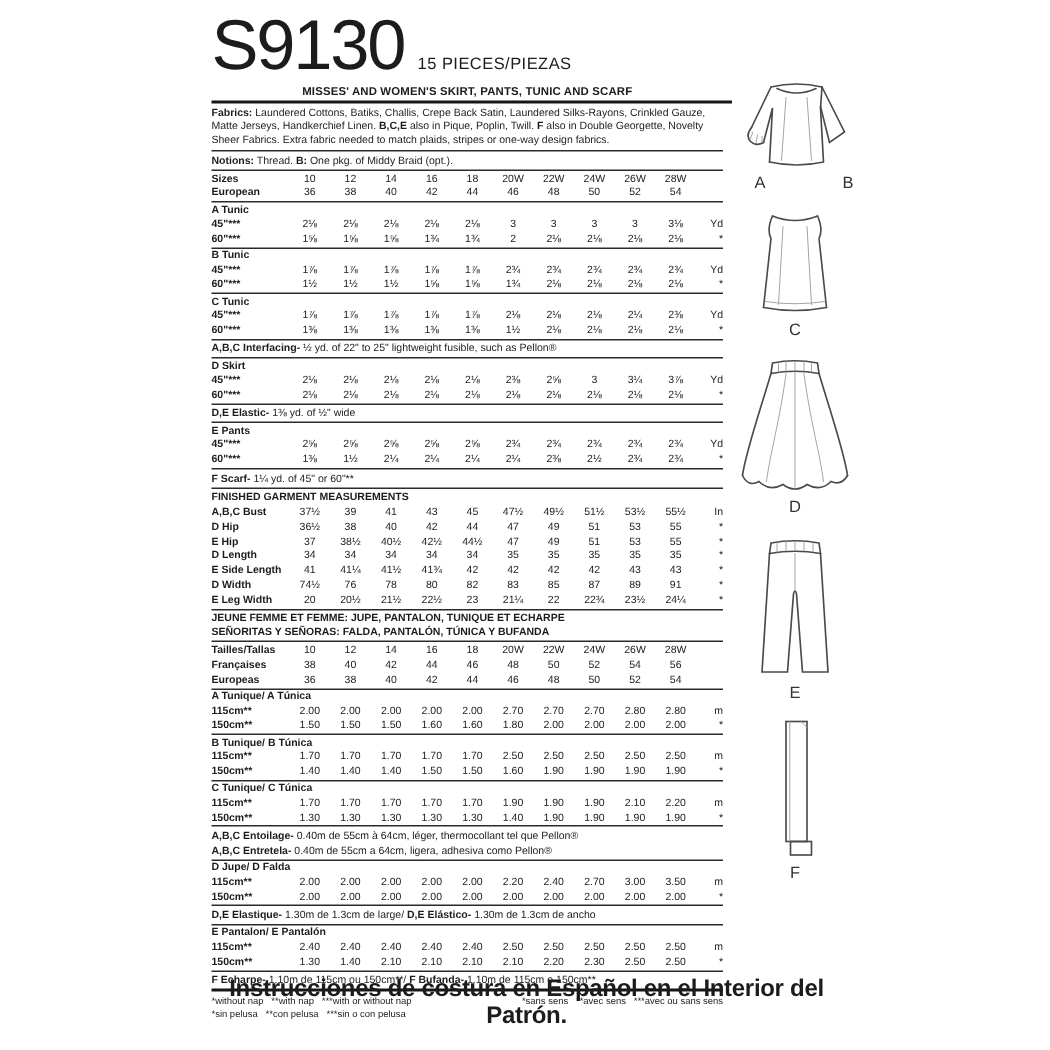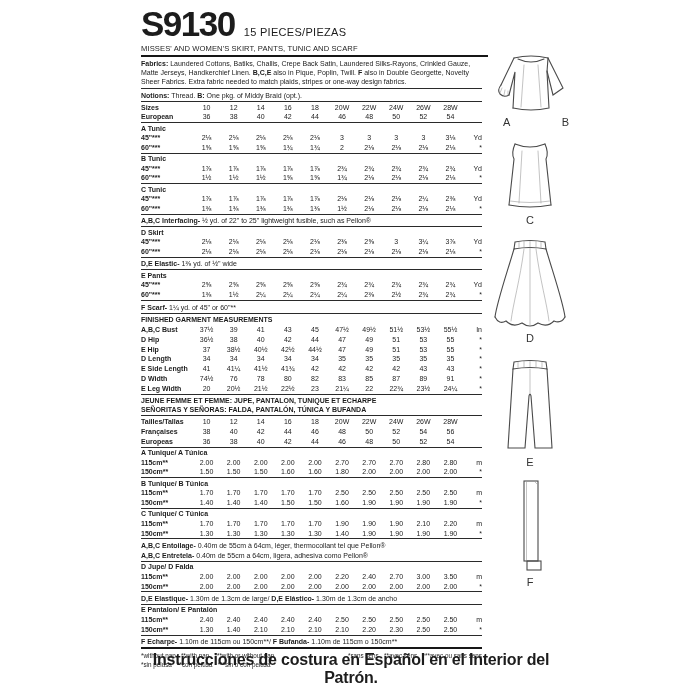--- a/index.html
+++ b/index.html
@@ -1,22 +1,22 @@
 <!DOCTYPE html>
 <html><head>
 <meta charset="utf-8">
 <style>
   html,body{margin:0;padding:0;}
   body{width:700px;height:700px;background:#ffffff;position:relative;
        font-family:"Liberation Sans","DejaVu Sans",sans-serif;color:#1c1c1c;overflow:hidden;}
   .content{position:absolute;left:141px;top:6px;width:341px;}
   .brandrow{display:flex;align-items:baseline;gap:9px;}
-  .s-number{font-size:35px;font-weight:700;letter-spacing:-1.5px;line-height:1.0;}
+  .s-number{font-size:47px;font-weight:400;letter-spacing:-1.5px;line-height:1.0;}
   .pieces{font-size:11px;letter-spacing:.3px;}
-  .doc-title{font-size:7.6px;font-weight:400;margin-top:3px;letter-spacing:.1px;white-space:nowrap;}
+  .doc-title{font-size:7.6px;font-weight:700;margin-top:3px;letter-spacing:.1px;white-space:nowrap;text-align:center;}
   .titlerule{border-top:2.5px solid #161616;margin-top:2px;width:347px;}
   
   .para{font-size:7px;line-height:9px;padding:2px 0 2px 0;}
   .b{font-weight:700;}
   .note{font-size:7px;line-height:9px;border-top:1px solid #2a2a2a;padding:1.5px 0 1px 0;}
   .note.norule{border-top:none;padding-top:0;}
   .sec{font-size:7px;font-weight:700;line-height:8.5px;border-top:1px solid #2a2a2a;padding-top:1.5px;}
   .hdr{font-size:7px;font-weight:700;line-height:9px;border-top:1px solid #2a2a2a;padding:1.5px 0 1px 0;}
   .vrow{display:grid;grid-template-columns:52px repeat(10,1fr) 18px;font-size:7px;line-height:9.8px;}
   .vrow.rule{border-top:1px solid #2a2a2a;padding-top:1px;}

